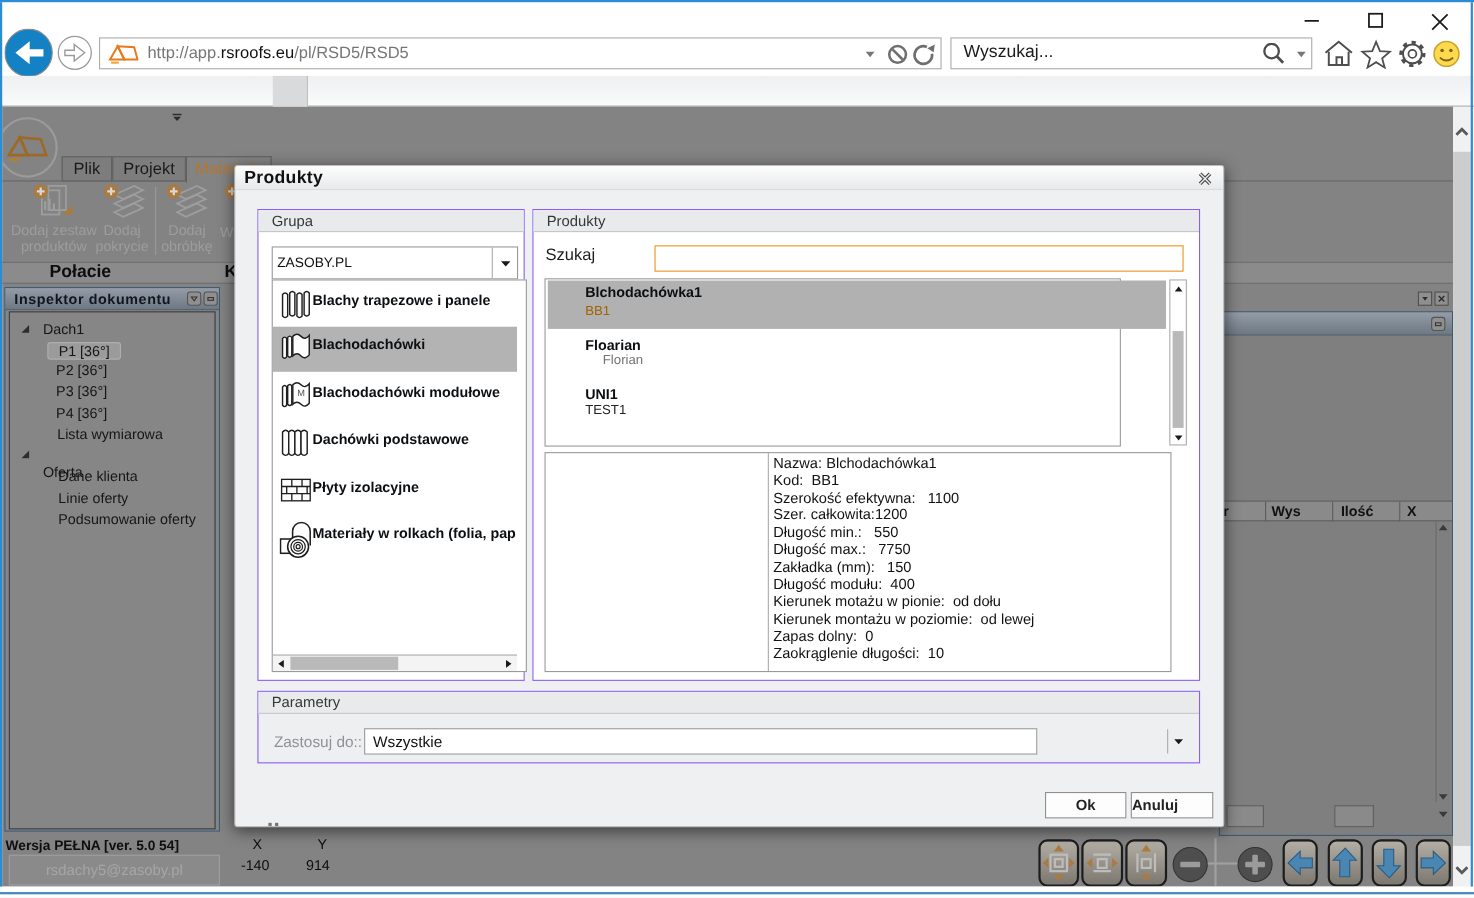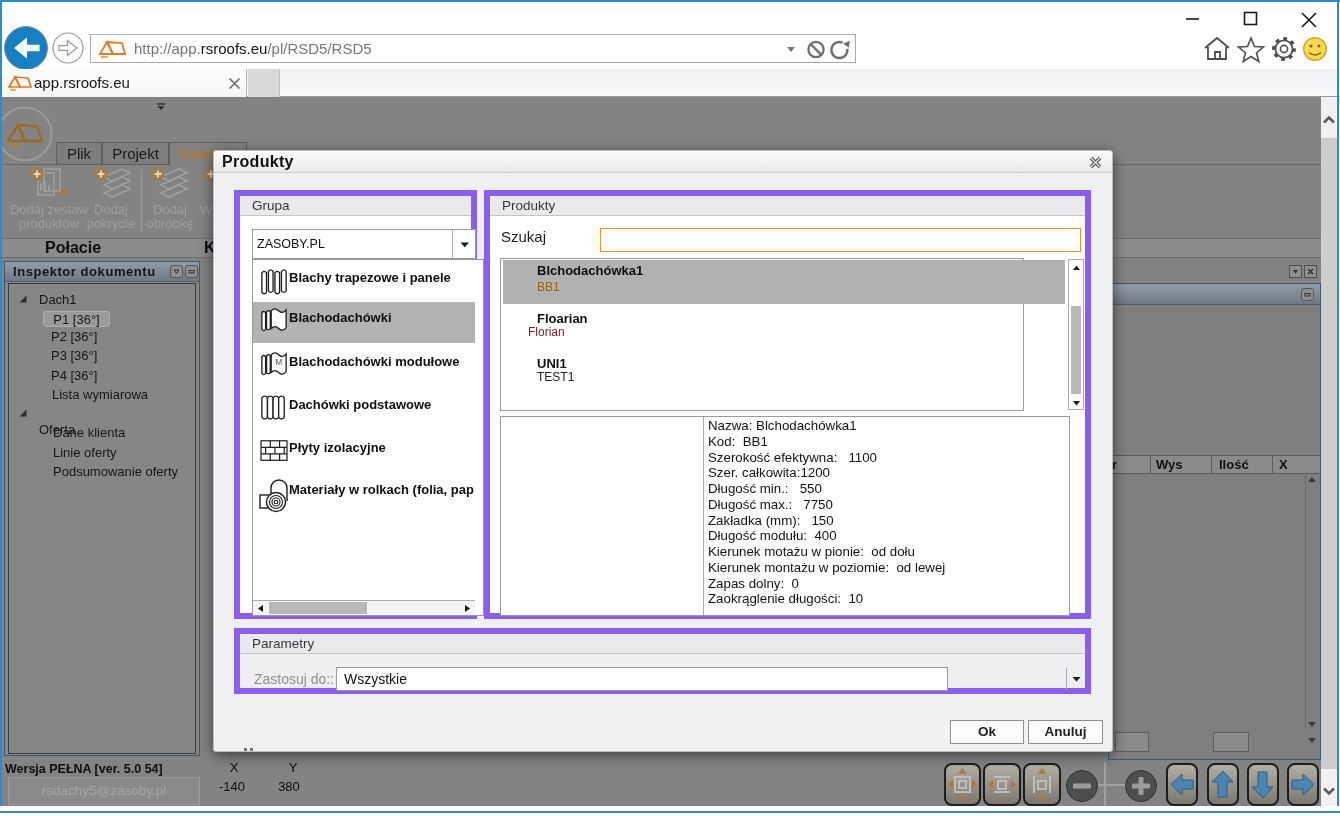--- a/index.html
+++ b/index.html
@@ -44,21 +44,21 @@
   #pagescroll { left:1321px; top:97px; width:16px; height:709px; background:#f1f1f1; z-index:40;}
   
   #botframe { left:0; top:806px; width:1340px; height:10px; background:#fff; z-index:45;}
   #botblue { left:0; top:811px; width:1340px; height:2px; background:#3f87c0; z-index:46;}
   
   #dlg { left:213px; top:150px; width:900px; height:602px; background:#eef0f2; border:1px solid #bdbdbd;
     border-radius:3px; box-shadow:0 3px 14px rgba(0,0,0,0.55); z-index:30; }
   #dlgtitle { left:0; top:0; width:898px; height:22px;
     background:linear-gradient(#fdfdfd,#e7e9eb); border-bottom:1px solid #cfcfcf;
     border-radius:3px 3px 0 0; }
-  .grpbox { position:absolute; border:6px solid #8b5cf6; background:#fff; }
+  .grpbox { position:absolute; border:1px solid #8b5cf6; background:#fff; }
   .grphdr { position:absolute; left:0; top:0; right:0; height:20px; background:#e9eaeb;
     border-bottom:1px solid #c6c6c6; color:#35383b; font-size:13.5px; line-height:20px; padding-left:12px;}
   .ctrl { position:absolute; border:1px solid #9a9a9a; background:#fff; }
   .seltxt { font-weight:bold; font-size:13px; color:#0c0f12; white-space:nowrap; }
 </style>
 </head>
 <body>
 <div id="stage">
 
   <div class="abs" id="app">
@@ -199,21 +199,21 @@
       <svg class="abs" style="left:198px;top:452px;" width="10" height="8" viewBox="0 0 10 8">
           <path d="M1,2 L9,2 L5,7 Z" fill="#3a3a3a"></path>
         </svg>
     </div>
 
     <div class="statxt" style="left:3px;top:665px;font-weight:bold;font-size:12.5px;">Wersja PEŁNA [ver. 5.0 54]</div>
     <div class="abs" style="left:6px;top:680px;width:192px;height:28px;border:1px solid #9e9e9e;background:#8a8a8a;text-align:center;font-size:13.5px;color:#a6a6a6;line-height:26px;">rsdachy5@zasoby.pl</div>
     <div class="statxt" style="left:222px;top:663px;width:20px;text-align:center;">X</div>
     <div class="statxt" style="left:205px;top:682px;width:50px;text-align:center;">-140</div>
     <div class="statxt" style="left:281px;top:663px;width:20px;text-align:center;">Y</div>
-    <div class="statxt" style="left:262px;top:682px;width:50px;text-align:center;">380</div>
+    <div class="statxt" style="left:262px;top:682px;width:50px;text-align:center;">914</div>
 
     <div class="zbtn" style="left:942px;top:666px;">
       <svg width="33" height="39" viewBox="0 0 33 39" style="display:block">
         <rect x="9" y="12" width="15" height="15" fill="none" stroke="#bdbdbd" stroke-width="2"></rect>
         <rect x="13" y="16" width="7" height="7" fill="none" stroke="#bdbdbd" stroke-width="2"></rect>
         <path d="M16.5,3 L21,9 L12,9 Z" fill="#ab7a40"></path>
         <path d="M16.5,36 L21,30 L12,30 Z" fill="#ab7a40"></path>
         <path d="M2,19.5 L7,15 L7,24 Z" fill="#ab7a40"></path>
         <path d="M31,19.5 L26,15 L26,24 Z" fill="#ab7a40"></path>
       </svg>
@@ -290,50 +290,47 @@
     </svg>
     <div class="abs" style="left:43px;top:5px;font-size:15px;color:#767676;">http://app.<span style="color:#101010;">rsroofs.eu</span>/pl/RSD5/RSD5</div>
     <svg class="abs" style="left:695px;top:4px;" width="65" height="21" viewBox="0 0 65 21">
       <path d="M1,8 L9,8 L5,13 Z" fill="#777"></path>
       <circle cx="30" cy="10.5" r="7.6" fill="none" stroke="#6f6f6f" stroke-width="2.3"></circle>
       <line x1="25.4" y1="5.9" x2="34.6" y2="15.1" stroke="#6f6f6f" stroke-width="2.3"></line>
       <path d="M56.6,3.7 A8,8 0 1 0 61.3,9.8" fill="none" stroke="#6f6f6f" stroke-width="2.4"></path>
       <path d="M57,4.8 L63.8,1.4 L62.8,8.6 Z" fill="#6f6f6f"></path>
     </svg>
   </div>
+  <div class="abs" id="searchbox">
+    <div class="abs" style="left:11px;top:4px;font-size:16px;color:#1b1b1b;">Wyszukaj...</div>
+    <svg class="abs" style="left:283px;top:4px;" width="42" height="21" viewBox="0 0 42 21">
+      <circle cx="8" cy="7.5" r="6.6" fill="none" stroke="#4c4c4c" stroke-width="2.1"></circle>
+      <line x1="12.7" y1="12.2" x2="18.5" y2="18" stroke="#4c4c4c" stroke-width="2.5"></line>
+      <path d="M31,8 L39,8 L35,13 Z" fill="#777"></path>
+    </svg>
+  </div>
 
   <svg class="abs" style="left:1203px;top:35px;" width="130" height="28" viewBox="0 0 130 28">
 
     <path d="M2,13 L14,3 L26,13 M5,12 v12 h18 v-12 M12,24 v-7 h5 v7" fill="none" stroke="#4e4e4e" stroke-width="1.8"></path>
 
     <path d="M48,3 L51.5,11.5 L60.5,12 L53.5,18 L55.8,26.5 L48,21.5 L40.2,26.5 L42.5,18 L35.5,12 L44.5,11.5 Z" fill="none" stroke="#4e4e4e" stroke-width="1.6"></path>
 
     <g fill="none" stroke="#4e4e4e">
       <circle cx="81" cy="14" r="8.6" stroke-width="1.8"></circle>
       <circle cx="81" cy="14" r="3.6" stroke-width="1.6"></circle>
       <circle cx="81" cy="14" r="10.2" stroke-width="3.4" stroke-dasharray="3.8 4.2" stroke-dashoffset="1"></circle>
     </g>
 
     <circle cx="112" cy="14" r="11.3" fill="#ffd94d" stroke="#c7a42e" stroke-width="1.4"></circle>
     <circle cx="108" cy="11" r="1.6" fill="#7c6414"></circle>
       <circle cx="116" cy="11" r="1.6" fill="#7c6414"></circle>
     <path d="M106,17.5 Q112,22.5 118,17.5" fill="none" stroke="#7c6414" stroke-width="1.6"></path>
   </svg>
   <div class="abs" id="tabbar">
-    <div class="abs" id="tab1">
-      <svg class="abs" style="left:7px;top:6px;" width="26" height="17" viewBox="0 0 26 17">
-        <path d="M8,2 L2,12 L13,12 Z" fill="none" stroke="#e87a1e" stroke-width="1.7"></path>
-        <path d="M8,2 L21,3 L24,12 L13,12 Z" fill="none" stroke="#e87a1e" stroke-width="1.7"></path>
-        <path d="M3,15 L9,15" stroke="#f3a83c" stroke-width="1.8"></path>
-      </svg>
-      <div class="abs" style="left:34px;top:5px;font-size:15px;color:#141414;">app.rsroofs.eu</div>
-      <svg class="abs" style="left:228px;top:8px;" width="13" height="13" viewBox="0 0 13 13">
-        <path d="M1.5,1.5 L11.5,11.5 M11.5,1.5 L1.5,11.5" stroke="#6e6e6e" stroke-width="1.7"></path>
-      </svg>
-    </div>
     <div class="abs" id="newtab"></div>
   </div>
   <div class="abs" id="frameL"></div>
   <div class="abs" id="frameR"></div>
   <div class="abs" id="pagescroll">
     <div class="abs" style="left:0;top:41px;width:16px;height:631px;background:#cdcdcd;"></div>
     <svg class="abs" style="left:2px;top:17px;" width="12" height="12" viewBox="0 0 12 12">
         <path d="M1,8.5 L6,3.5 L11,8.5" fill="none" stroke="#5a5a5a" stroke-width="2.6"></path>
       </svg>
     <svg class="abs" style="left:2px;top:688px;" width="12" height="12" viewBox="0 0 12 12">
@@ -436,21 +433,21 @@
 
     <div class="grpbox" style="left:270px;top:39px;width:607px;height:429px;">
       <div class="grphdr">Produkty</div>
       <div class="abs" style="left:11px;top:32px;font-size:15px;color:#1c1c1c;">Szukaj</div>
       <div class="abs" style="left:110px;top:32px;width:481px;height:24px;border:1px solid #e8951c;background:#fff;"></div>
       <div class="ctrl" id="prodlist" style="left:10px;top:62px;width:524px;height:153px;">
         <div class="abs" style="left:2px;top:1px;width:562px;height:44px;background:#b1b1b1;"></div>
         <div class="seltxt abs" style="left:36px;top:4px;">Blchodachówka1</div>
         <div class="abs" style="left:36px;top:21px;font-size:12px;color:#a16207;">BB1</div>
         <div class="seltxt abs" style="left:36px;top:52px;">Floarian</div>
-        <div class="abs" style="left:27px;top:66px;font-size:12px;color:#7f1d1d;">Florian</div>
+        <div class="abs" style="left:52px;top:66px;font-size:12px;color:#737373;">Florian</div>
         <div class="seltxt abs" style="left:36px;top:97px;">UNI1</div>
         <div class="abs" style="left:36px;top:111px;font-size:12px;color:#222;">TEST1</div>
         <div class="abs" style="left:567px;top:0;width:16px;height:151px;border:1px solid #ababab;background:#fff;">
           <svg class="abs" style="left:3px;top:4px;" width="9" height="8" viewBox="0 0 9 8">
               <path d="M1,6 L8,6 L4.5,1.5 Z" fill="#1a1a1a"></path>
             </svg>
           <svg class="abs" style="left:3px;top:139px;" width="9" height="8" viewBox="0 0 9 8">
               <path d="M1,2 L8,2 L4.5,6.5 Z" fill="#1a1a1a"></path>
             </svg>
           <div class="abs" style="left:2px;top:46px;width:10px;height:88px;background:#b9b9b9;"></div>
@@ -479,17 +476,17 @@
       <div class="ctrl" style="left:96px;top:33px;width:612px;height:24px;">
         <div class="abs" style="left:7px;top:3px;font-size:14px;color:#111;">Wszystkie</div>
         <div class="abs" style="left:729px;top:0;width:19px;height:22px;border-left:1px solid #ababab;">
           <svg width="19" height="22" viewBox="0 0 19 22" style="display:block">
               <path d="M5.5,9 L13.5,9 L9.5,13.5 Z" fill="#1a1a1a"></path>
             </svg>
         </div>
       </div>
     </div>
     <div class="abs" style="left:736px;top:569px;width:74px;height:24px;background:#fdfdfd;border:1px solid #8f8f8f;text-align:center;font-size:13.5px;font-weight:bold;color:#222;line-height:22px;">Ok</div>
-    <div class="abs" style="left:814px;top:569px;width:75px;height:24px;background:#fdfdfd;border:1px solid #8f8f8f;text-align:center;font-size:13.5px;font-weight:bold;color:#222;line-height:22px;">Anuluj</div>
+    <div class="abs" style="left:814px;top:569px;width:75px;height:24px;background:#fdfdfd;border:1px solid #8f8f8f;text-align:left;font-size:13.5px;font-weight:bold;color:#222;line-height:22px;">Anuluj</div>
     <div class="abs" style="left:30px;top:597px;width:3px;height:3px;background:#777;"></div>
     <div class="abs" style="left:36px;top:597px;width:3px;height:3px;background:#777;"></div>
   </div>
 </div>
 
 </body></html>

